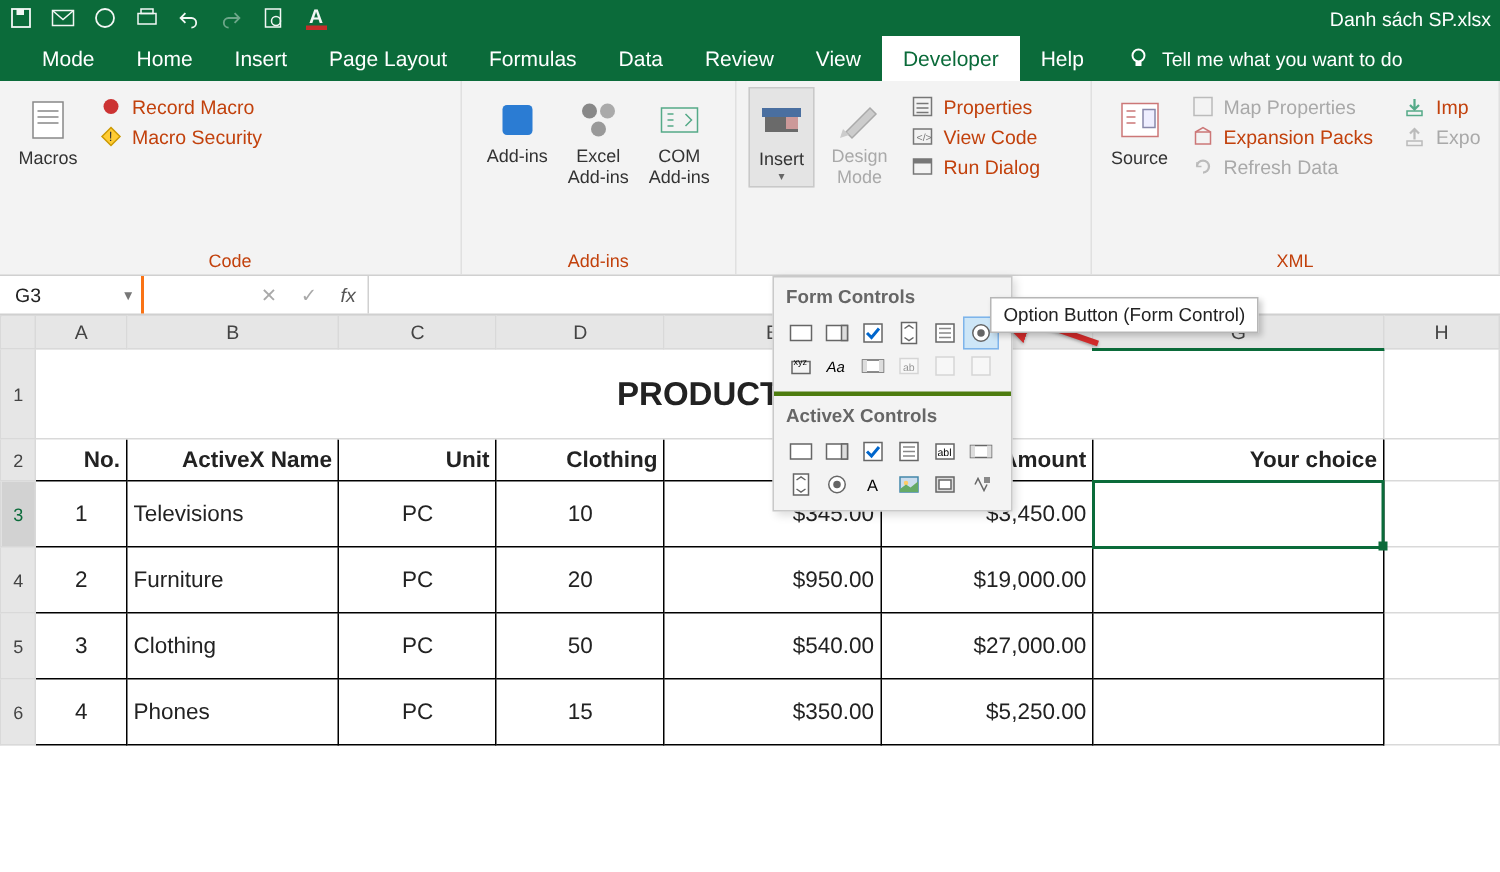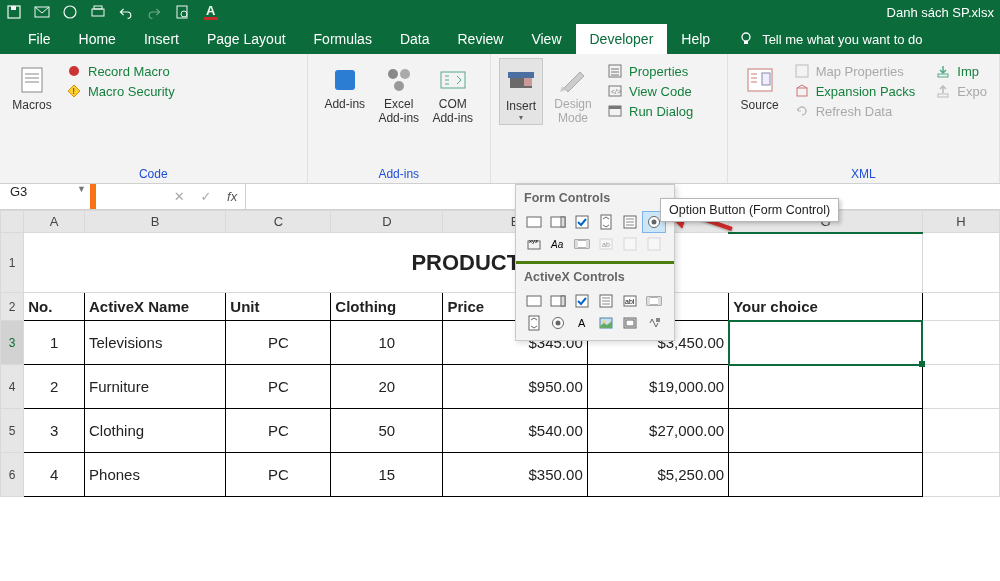--- a/index.html
+++ b/index.html
@@ -15,59 +15,59 @@
   .tabs { height: 30px; background: #0b6b3a; display: flex; align-items: stretch; padding-left: 14px; color: #fff; gap: 0; }
   .tab { padding: 0 14px; display: flex; align-items: center; font-size: 14px; cursor: pointer; }
   .tab.active { background: #fff; color: #0b6b3a; }
   .tellme { display: flex; align-items: center; gap: 8px; padding: 0 14px; }
   .bulb { width: 16px; height: 16px; }
 
   
   .ribbon { height: 130px; background: #f3f3f3; border-bottom: 1px solid #d0d0d0; display: flex; position: relative; }
   .group { border-right: 1px solid #e0e0e0; padding: 4px 8px 0 8px; display: flex; flex-direction: column; }
   .group-body { flex: 1; display: flex; align-items: flex-start; gap: 6px; }
-  .group-label { text-align: center; font-size: 12px; color: #1d4ed8; padding: 3px 0 2px; }
+  .group-label { text-align: center; font-size: 12px; color: #c2410c; padding: 3px 0 2px; }
   .bigbtn { width: 48px; text-align: center; font-size: 12px; color: #333; padding: 2px; cursor: pointer; }
   .bigbtn .bicon { width: 32px; height: 32px; margin: 4px auto 2px; display:flex;align-items:center;justify-content:center; }
   .smallbtns { display: flex; flex-direction: column; gap: 2px; padding-top: 4px; }
-  .smallbtn { display: flex; align-items: center; gap: 6px; font-size: 13px; color: #15803d; padding: 1px 4px; cursor: pointer; white-space: nowrap; }
+  .smallbtn { display: flex; align-items: center; gap: 6px; font-size: 13px; color: #c2410c; padding: 1px 4px; cursor: pointer; white-space: nowrap; }
   .sicon { width: 16px; height: 16px; flex: 0 0 16px; }
   .disabled { color: #a9a9a9; }
   .insert-open { background: #e4e4e4; border: 1px solid #c9c9c9; }
 
   
   .insertpanel { position: absolute; left: 515px; top: 0; width: 160px; background: #f3f3f3; border: 1px solid #c9c9c9; z-index: 10; box-shadow: 2px 2px 6px rgba(0,0,0,.15); }
   .insertpanel .hdr { font-weight: bold; color: #666; padding: 6px 8px 4px; font-size: 12.5px; border-top: 3px solid #4d7c0f; }
   .insertpanel .hdr:first-child { border-top: none; }
   .ctrlgrid { display: grid; grid-template-columns: repeat(6, 24px); gap: 0; padding: 2px 6px 6px; }
   .ctrl { width: 24px; height: 22px; display:flex;align-items:center;justify-content:center; cursor:pointer; border:1px solid transparent; }
   .ctrl.hover { background:#cde6f7; border-color:#7eb4ea; }
   .ctrl.dis { opacity:.4; cursor:default; }
 
   .tooltip { position:absolute; left: 660px; top: 198px; background:#fff; border:1px solid #b6b6b6; padding:4px 8px; font-size:12.5px; box-shadow:2px 2px 4px rgba(0,0,0,.2); z-index:20; white-space:nowrap; }
   .arrow { position:absolute; left:672px; top:205px; z-index:15; }
   .arrow svg { filter: drop-shadow(0 1px 1px rgba(0,0,0,.3)); }
 
   
   .fbar { height: 26px; border-bottom: 1px solid #d0d0d0; display:flex; align-items:center; }
-  .namebox { width: 96px; height: 100%; border-right: 6px solid #f97316; display:flex; align-items:flex-start; padding-left:10px; font-size:13px; }
+  .namebox { width: 96px; height: 100%; border-right: 2px solid #f97316; display:flex; align-items:center; padding-left:10px; font-size:13px; }
   .namebox .dd { margin-left:auto; margin-right:4px; color:#777; font-size:9px; }
   .fbtns { width: 80px; border-right:1px solid #d0d0d0; height:100%; display:flex; align-items:center; justify-content:space-around; color:#a9a9a9; }
   .fbtns .fx { font-style: italic; color:#555; }
   .finput { flex:1; padding-left:8px; }
 
   
   .sheet { position: relative; }
   .sheet table { border-collapse: collapse; table-layout: fixed; }
   .sheet th, .sheet td { border: 1px solid #d9d9d9; font-weight: normal; }
   .rowhdr { background:#e6e6e6; text-align:center; font-size:12px; color:#444; }
   .colhdr { background:#e6e6e6; text-align:center; font-size:13px; color:#444; height:22px; }
   .corner { width:24px; background:#e6e6e6; }
   .cell { height: 44px; padding: 0 4px; font-size: 15px; }
-  .hdr-row .cell { font-weight: bold; text-align:left; height:28px; }
+  .hdr-row .cell { font-weight: bold; text-align:right; height:28px; }
   .datacell { border: 1px solid #000 !important; }
   .title-row td.cell { height: 60px; }
   .title-text { font-size: 22px; font-weight: bold; text-align:center; }
   .num-right { text-align: right; padding-right:4px; }
   .num-center { text-align: center; }
   .row3marker { background:#d2d2d2 !important; color:#0b6b3a; }
   .selcell { outline: 2px solid #0b6b3a; outline-offset:-1px; position:relative; }
   .selcell::after { content:''; position:absolute; right:-3px; bottom:-3px; width:6px; height:6px; background:#0b6b3a; }
   .col-sel { border-bottom: 2px solid #0b6b3a !important; }
 </style>
@@ -119,21 +119,21 @@
         <svg width="22" height="16" viewBox="0 0 22 16">
           <text x="4" y="11" font-size="13" font-weight="bold" fill="#fff">A</text>
           <rect x="2" y="13" width="14" height="3" fill="#d02a2a"></rect>
         </svg>
       </span>
   </div>
   <div class="fname">Danh sách SP.xlsx</div>
 </div>
 
 <div class="tabs">
-  <div class="tab">File</div>
+  <div class="tab">Mode</div>
   <div class="tab">Home</div>
   <div class="tab">Insert</div>
   <div class="tab">Page Layout</div>
   <div class="tab">Formulas</div>
   <div class="tab">Data</div>
   <div class="tab">Review</div>
   <div class="tab">View</div>
   <div class="tab active">Developer</div>
   <div class="tab">Help</div>
   <div class="tellme">

